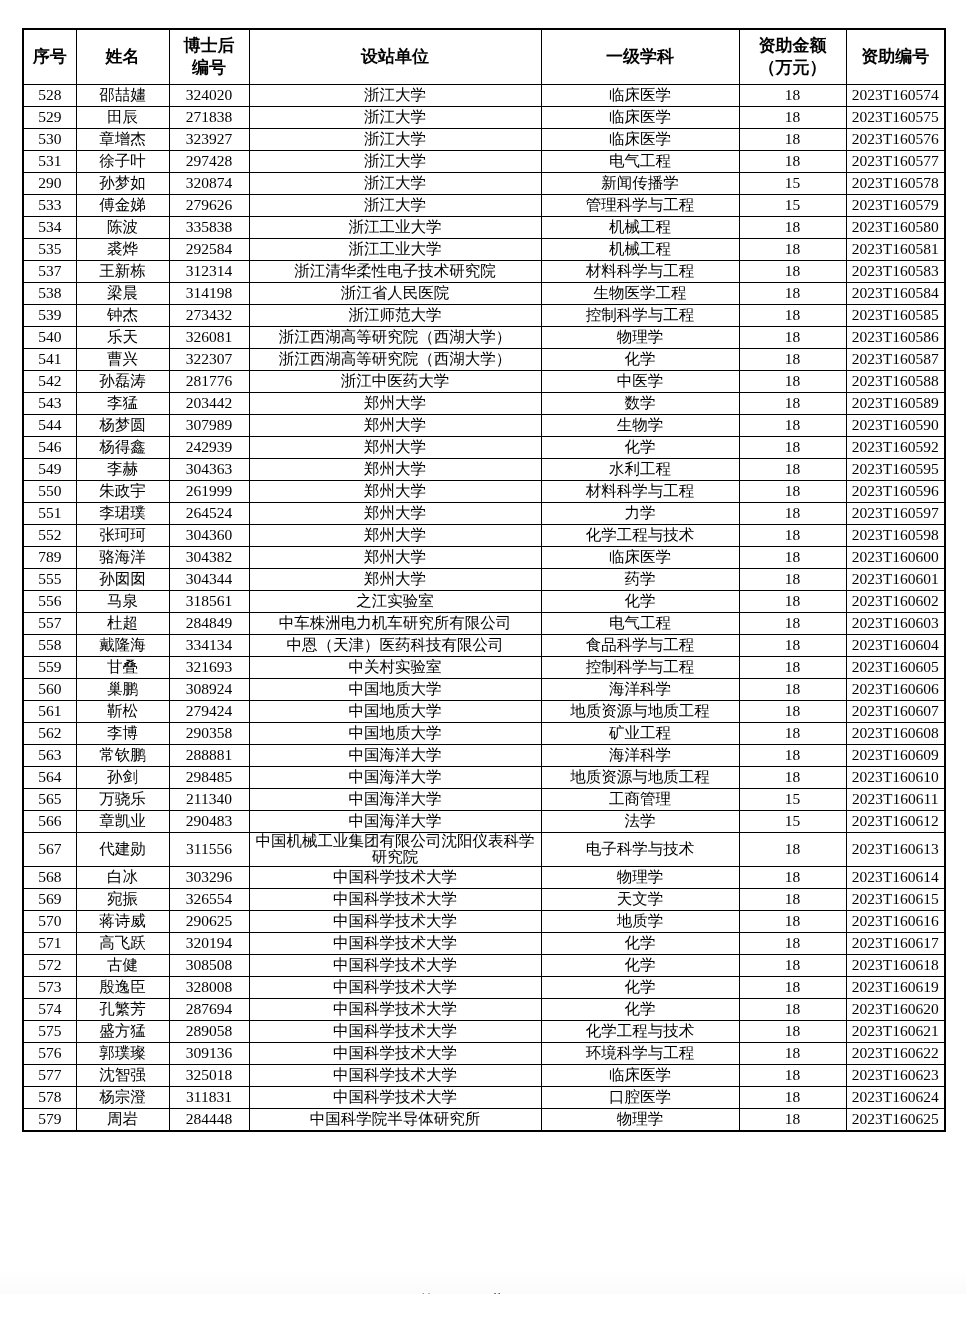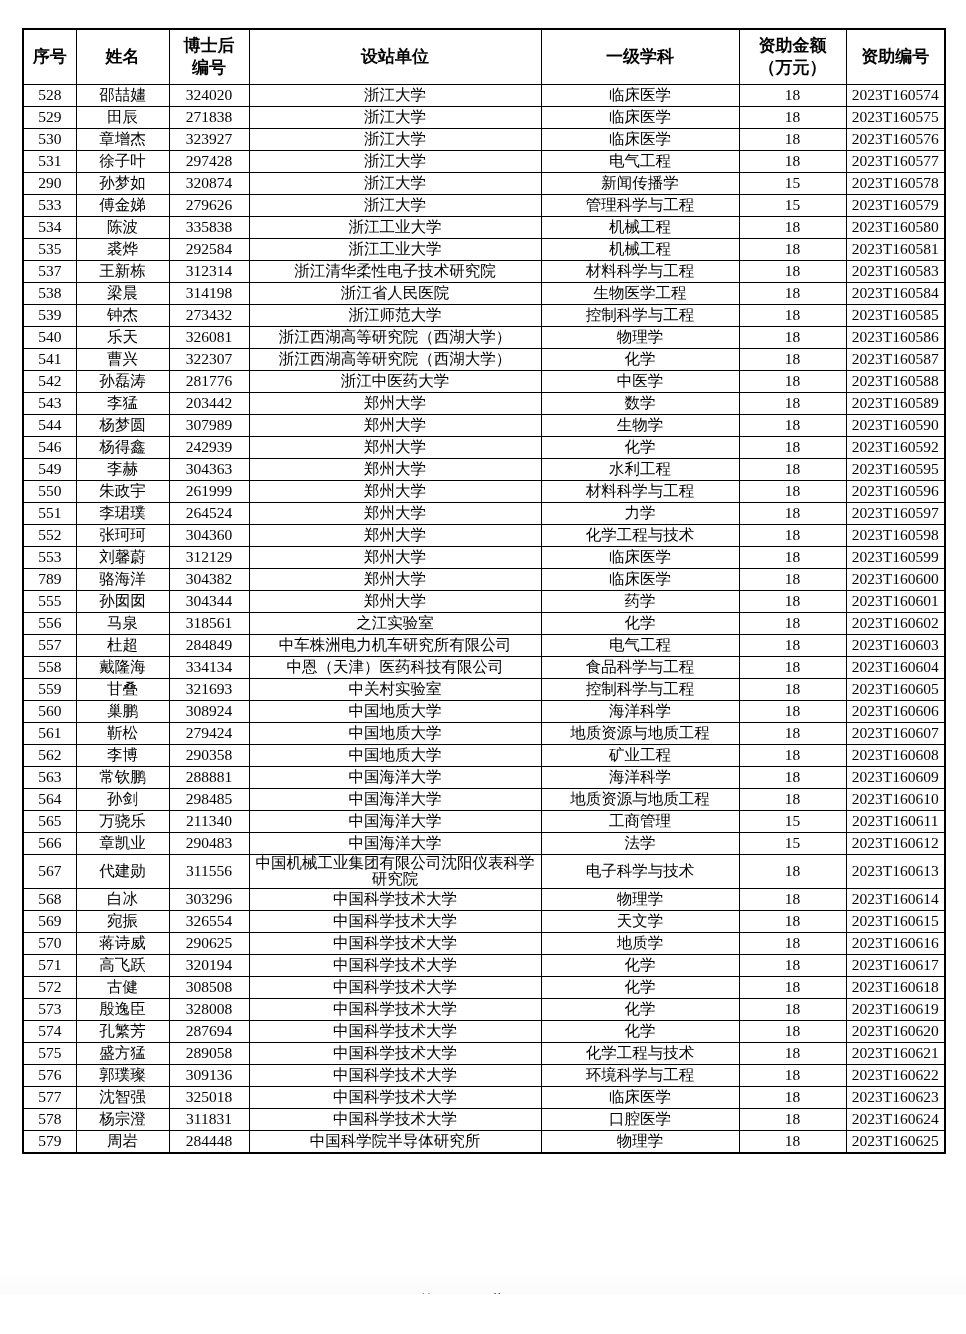--- a/index.html
+++ b/index.html
@@ -273,29 +273,20 @@
         <tr>
           <td>552</td>
           <td>张珂珂</td>
           <td>304360</td>
           <td>郑州大学</td>
           <td>化学工程与技术</td>
           <td>18</td>
           <td>2023T160598</td>
         </tr>
         <tr>
-          <td>553</td>
-          <td>刘馨蔚</td>
-          <td>312129</td>
-          <td>郑州大学</td>
-          <td>临床医学</td>
-          <td>18</td>
-          <td>2023T160599</td>
-        </tr>
-        <tr>
           <td>789</td>
           <td>骆海洋</td>
           <td>304382</td>
           <td>郑州大学</td>
           <td>临床医学</td>
           <td>18</td>
           <td>2023T160600</td>
         </tr>
         <tr>
           <td>555</td>

